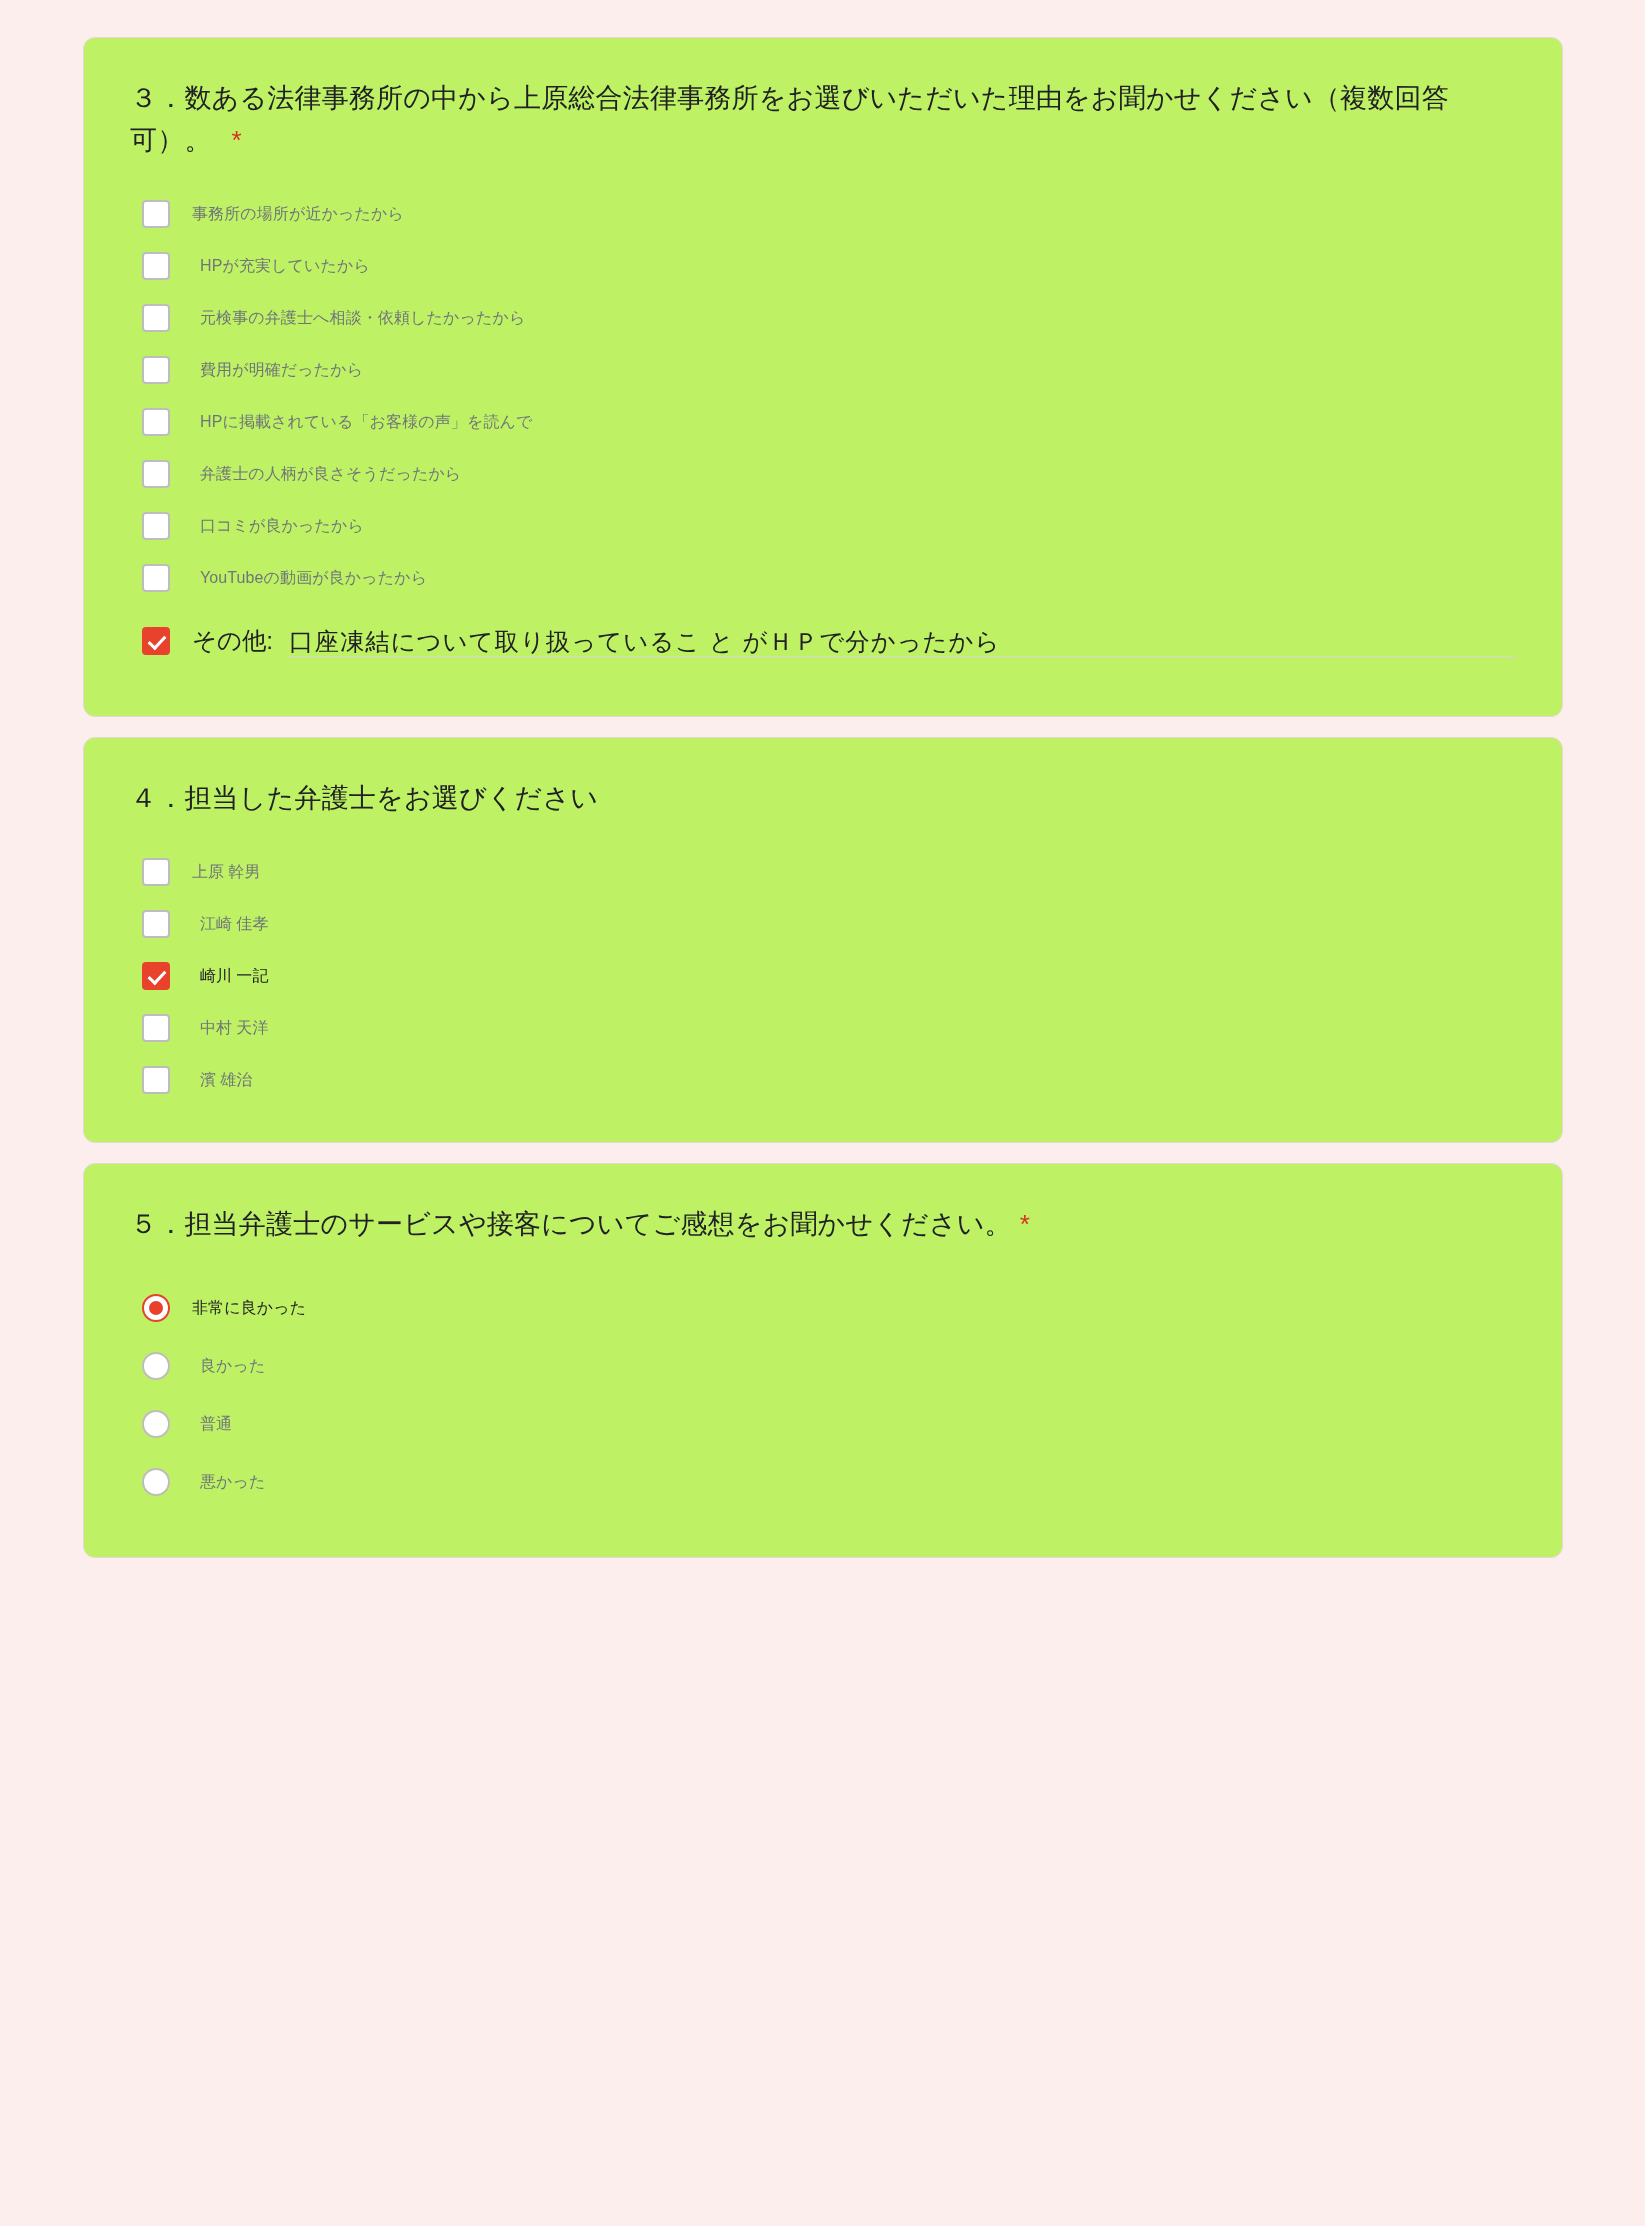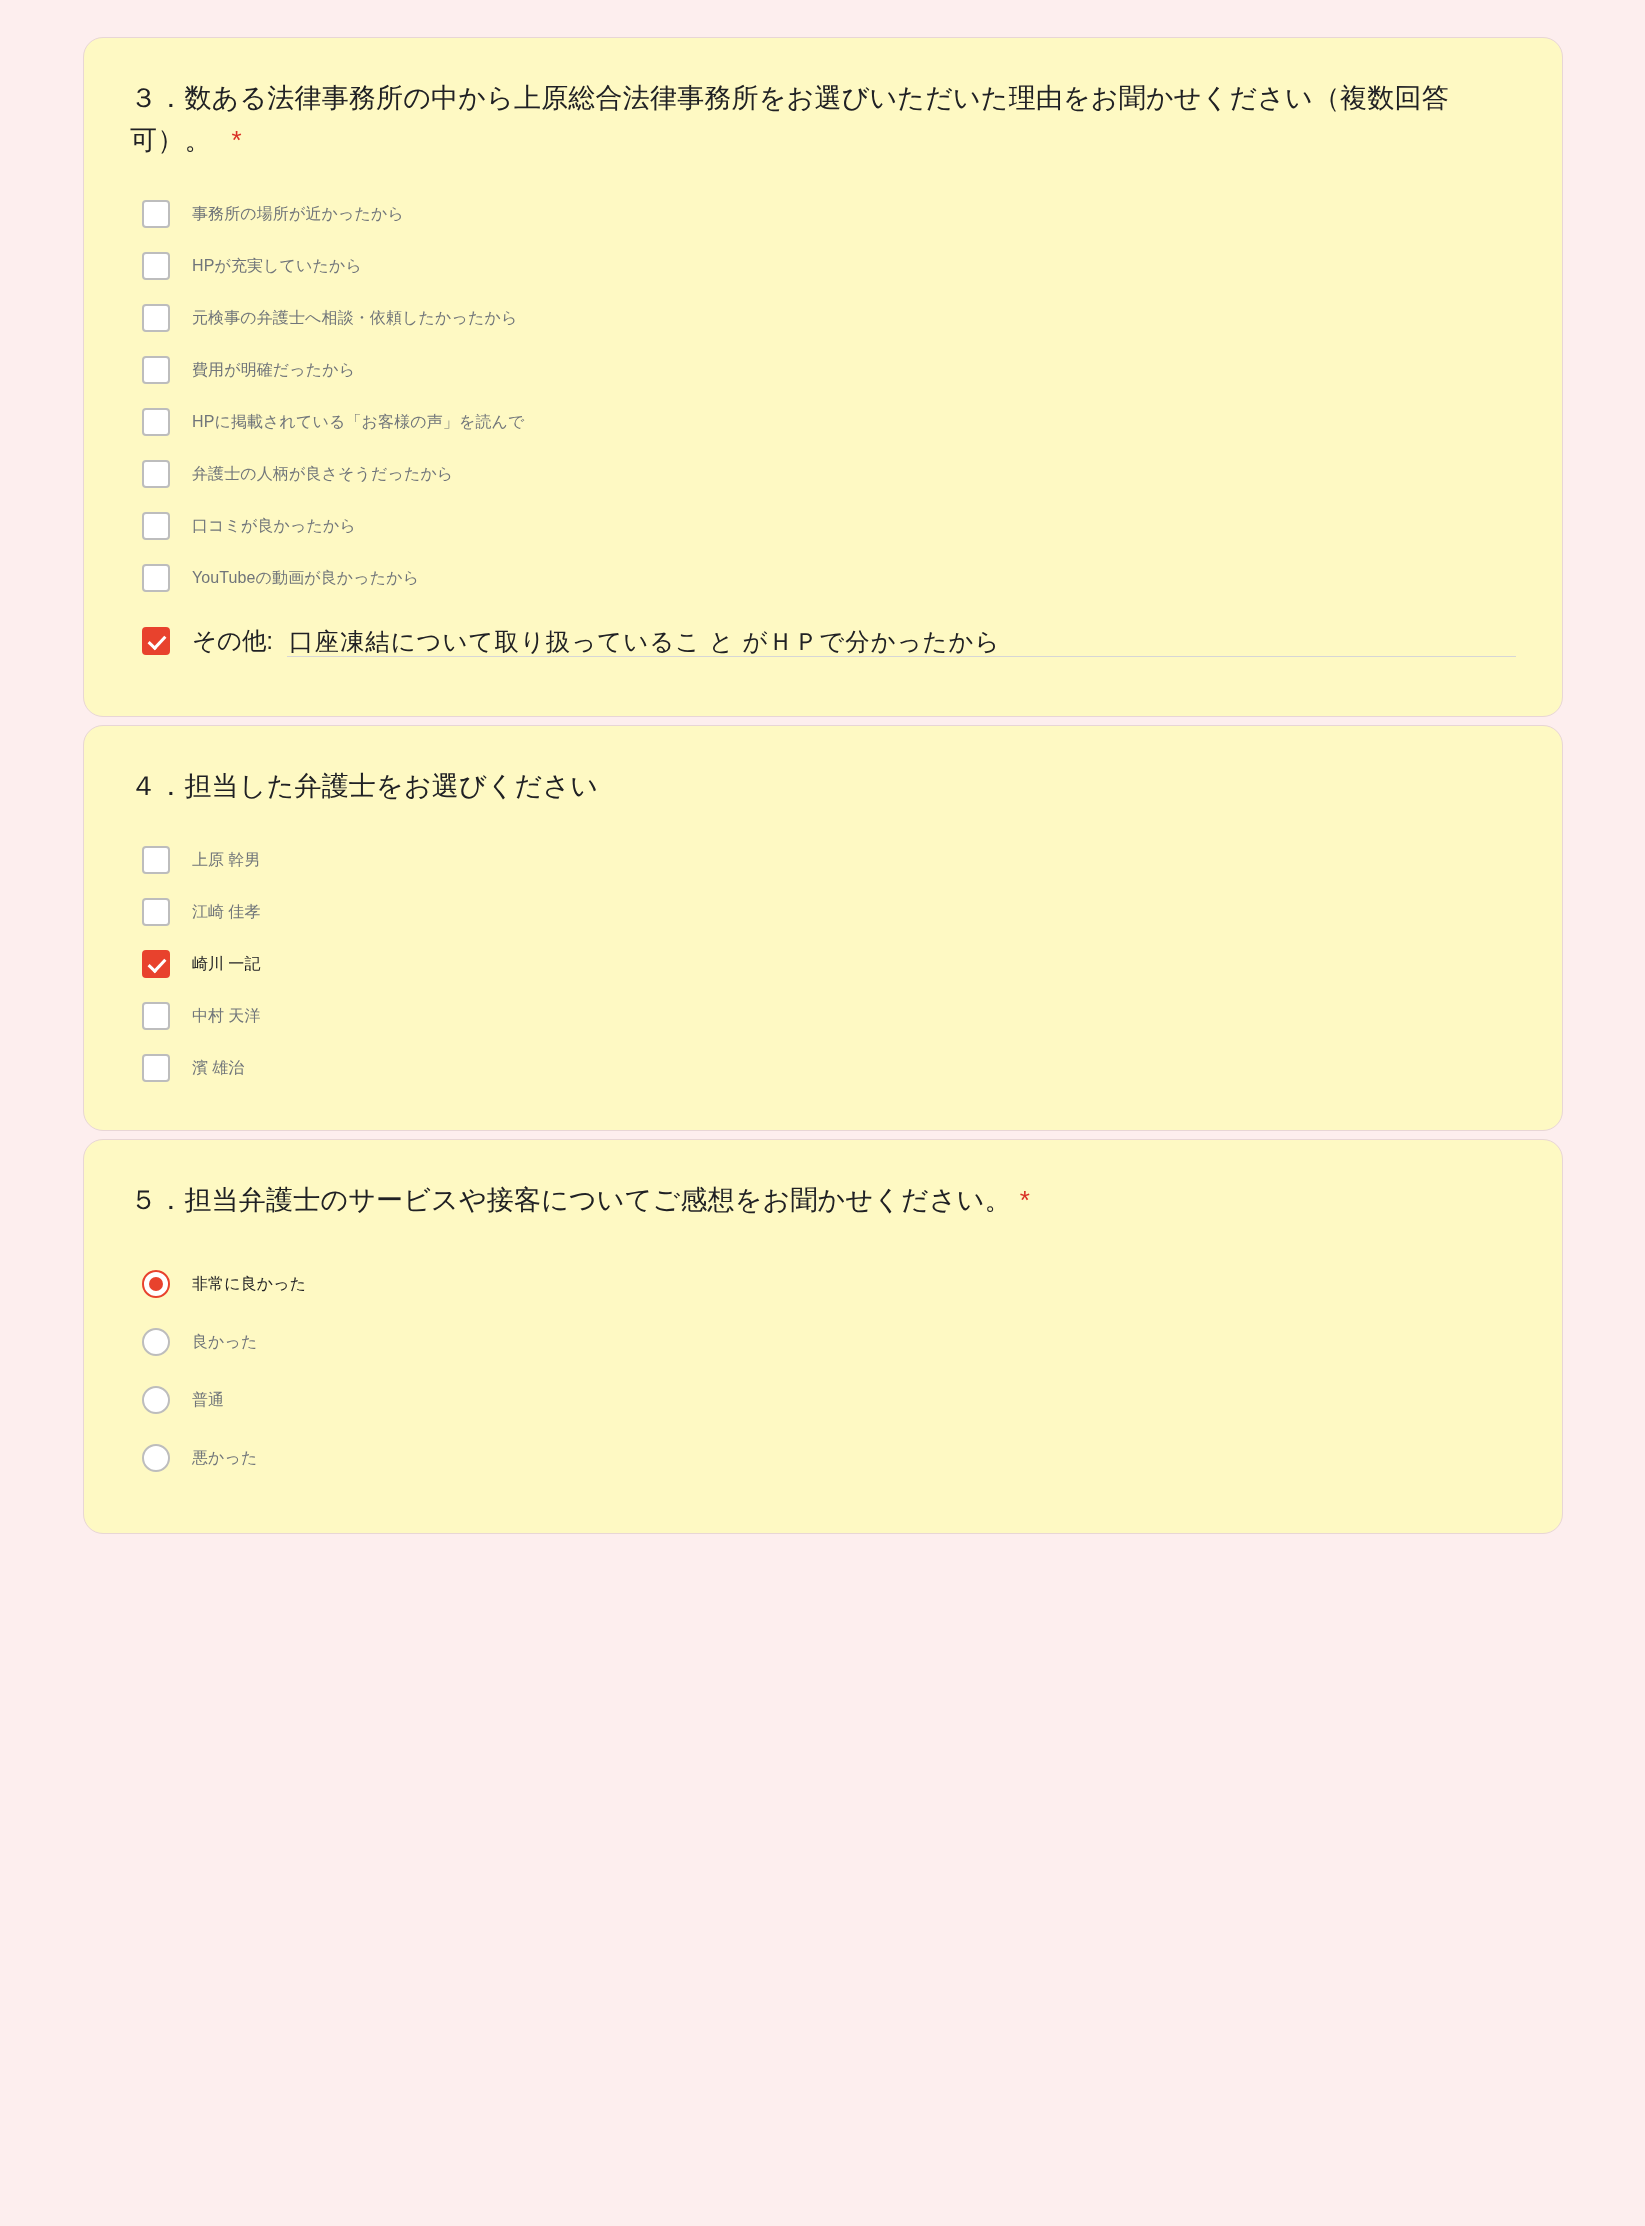--- a/index.html
+++ b/index.html
@@ -12,24 +12,24 @@
     width: 1646px;
     min-height: 2227px;
     position: relative;
   }
   .page {
     width: 1646px;
     padding: 0;
     box-sizing: border-box;
   }
   .card {
-    background: #fef9c3;
+    background: #bef264;
     border: 1px solid #e8d6d6;
-    border-radius: 20px;
-    margin: 0 83px 8px 83px;
+    border-radius: 12px;
+    margin: 0 83px 20px 83px;
     box-sizing: border-box;
     padding: 40px 46px 46px 46px;
   }
   .card.first {
     margin-top: 37px;
   }
   .q-title {
     font-size: 27px;
     line-height: 1.55;
     color: #202124;
@@ -52,20 +52,21 @@
   }
   .opt {
     display: flex;
     align-items: center;
     min-height: 52px;
     margin-bottom: 0px;
     padding: 0;
   }
   .opt + .opt {
     margin-top: 0px;
+    gap: 8px;
   }
   .box {
     width: 28px;
     height: 28px;
     border: 2px solid #bdbdbd;
     border-radius: 4px;
     box-sizing: border-box;
     flex: 0 0 auto;
     margin-right: 22px;
     margin-left: 12px;

